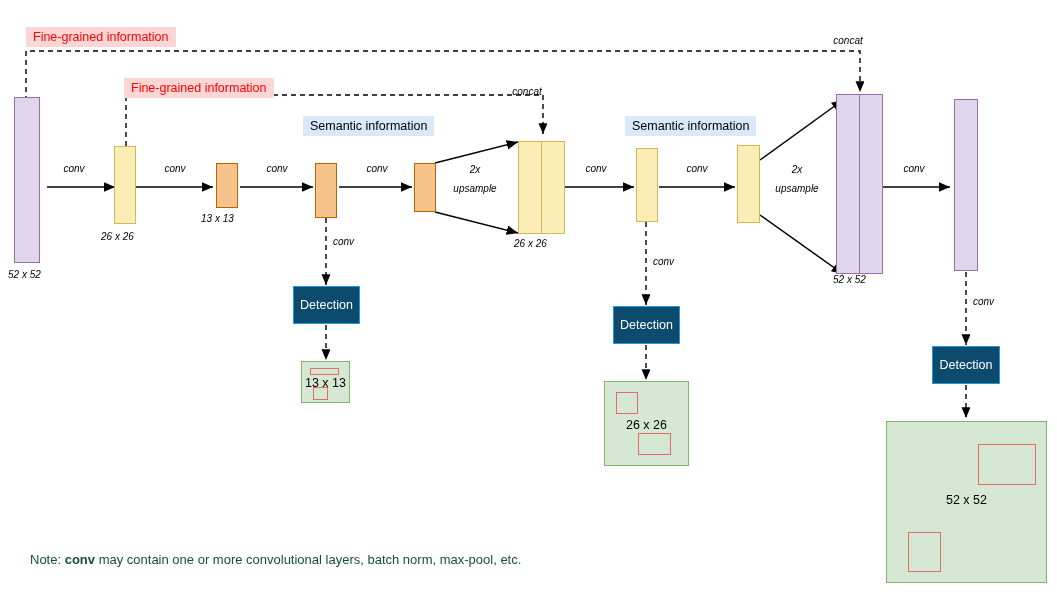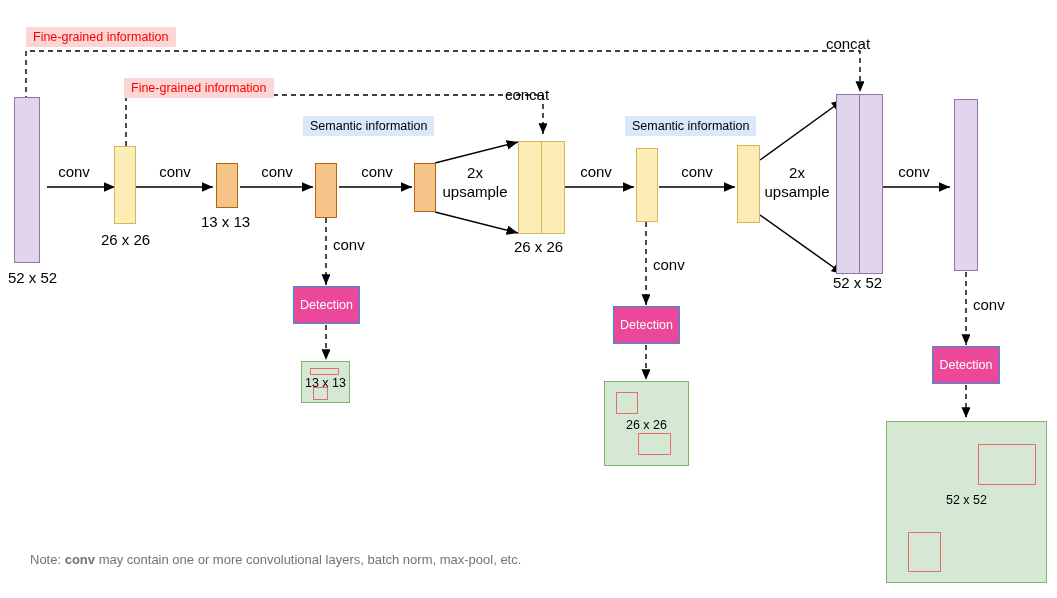--- a/index.html
+++ b/index.html
@@ -8,35 +8,35 @@
   svg#wires{position:absolute;left:0;top:0;width:1057px;height:598px;overflow:visible;}
 
   .blk{position:absolute;box-sizing:border-box;border-width:1.4px;border-style:solid;}
   .purple{background:#e1d5ee;border-color:#9673a6;}
   .yellow{background:#fcecb6;border-color:#d6b656;}
   .orange{background:#f6c38a;border-color:#b46504;}
   .concat-split{position:absolute;top:0;bottom:0;width:0;border-left-width:1.4px;border-left-style:solid;}
   .split-y{border-left-color:#d6b656;}
   .split-p{border-left-color:#9673a6;}
 
-  .det{position:absolute;box-sizing:border-box;background:#ec4899;border:1.4px solid #1f9ada;
+  .det{position:absolute;box-sizing:border-box;background:#0c4a6e;border:1.4px solid #1f9ada;
        color:#fff;font-size:12.5px;display:flex;align-items:center;justify-content:center;}
 
   .grid{position:absolute;box-sizing:border-box;background:#d5e8d4;border:1.4px solid #82b366;}
   .bbox{position:absolute;box-sizing:border-box;border:1.4px solid #ea6b66;background:transparent;}
   .gridlabel{position:absolute;left:0;right:0;text-align:center;font-size:12.5px;color:#000;}
 
-  .lbl{position:absolute;font-size:15px;color:#000;white-space:nowrap;}
+  .lbl{position:absolute;font-size:10px;color:#000;white-space:nowrap;font-style:italic;}
   .lbl.c{transform:translateX(-50%);}
 
   .tag{position:absolute;font-size:12.5px;padding:3px 7px;white-space:nowrap;}
   .tag-fine{background:#fcd5d5;color:#ff0000;}
   .tag-sem{background:#dae8fc;color:#000000;}
 
-  .note{position:absolute;font-size:13px;color:#737373;white-space:nowrap;}
+  .note{position:absolute;font-size:13px;color:#14532d;white-space:nowrap;}
   .note b{font-weight:bold;}
 </style>
 </head>
 <body>
 
 <div id="stage">
 
   <svg id="wires">
     <defs>
       <marker id="arrow" markerWidth="9" markerHeight="9" refX="7.6" refY="3.2" orient="auto">

